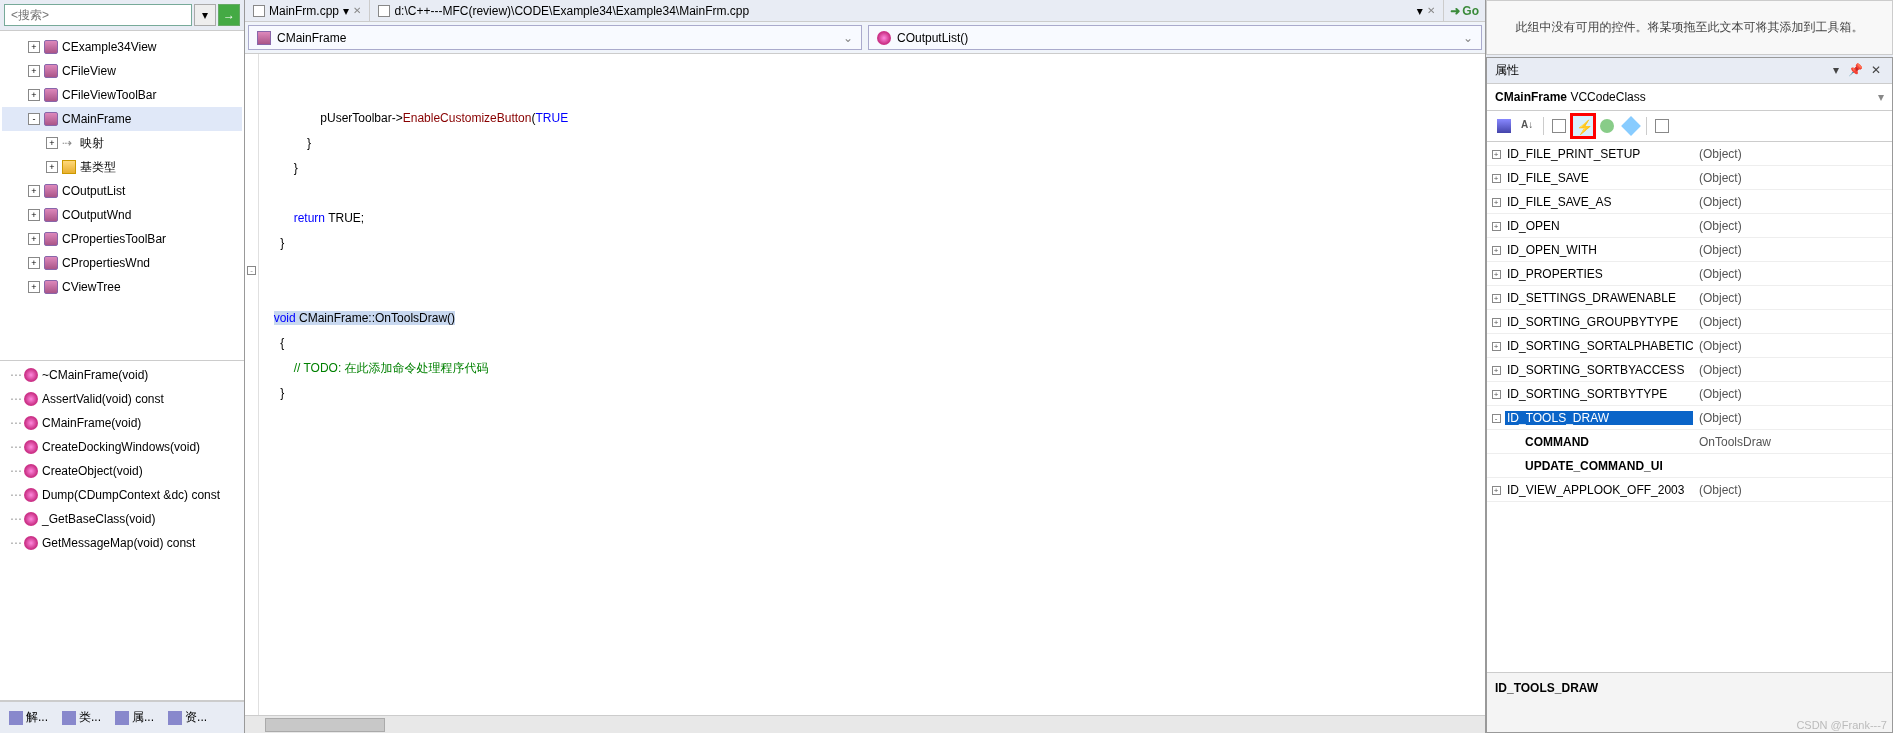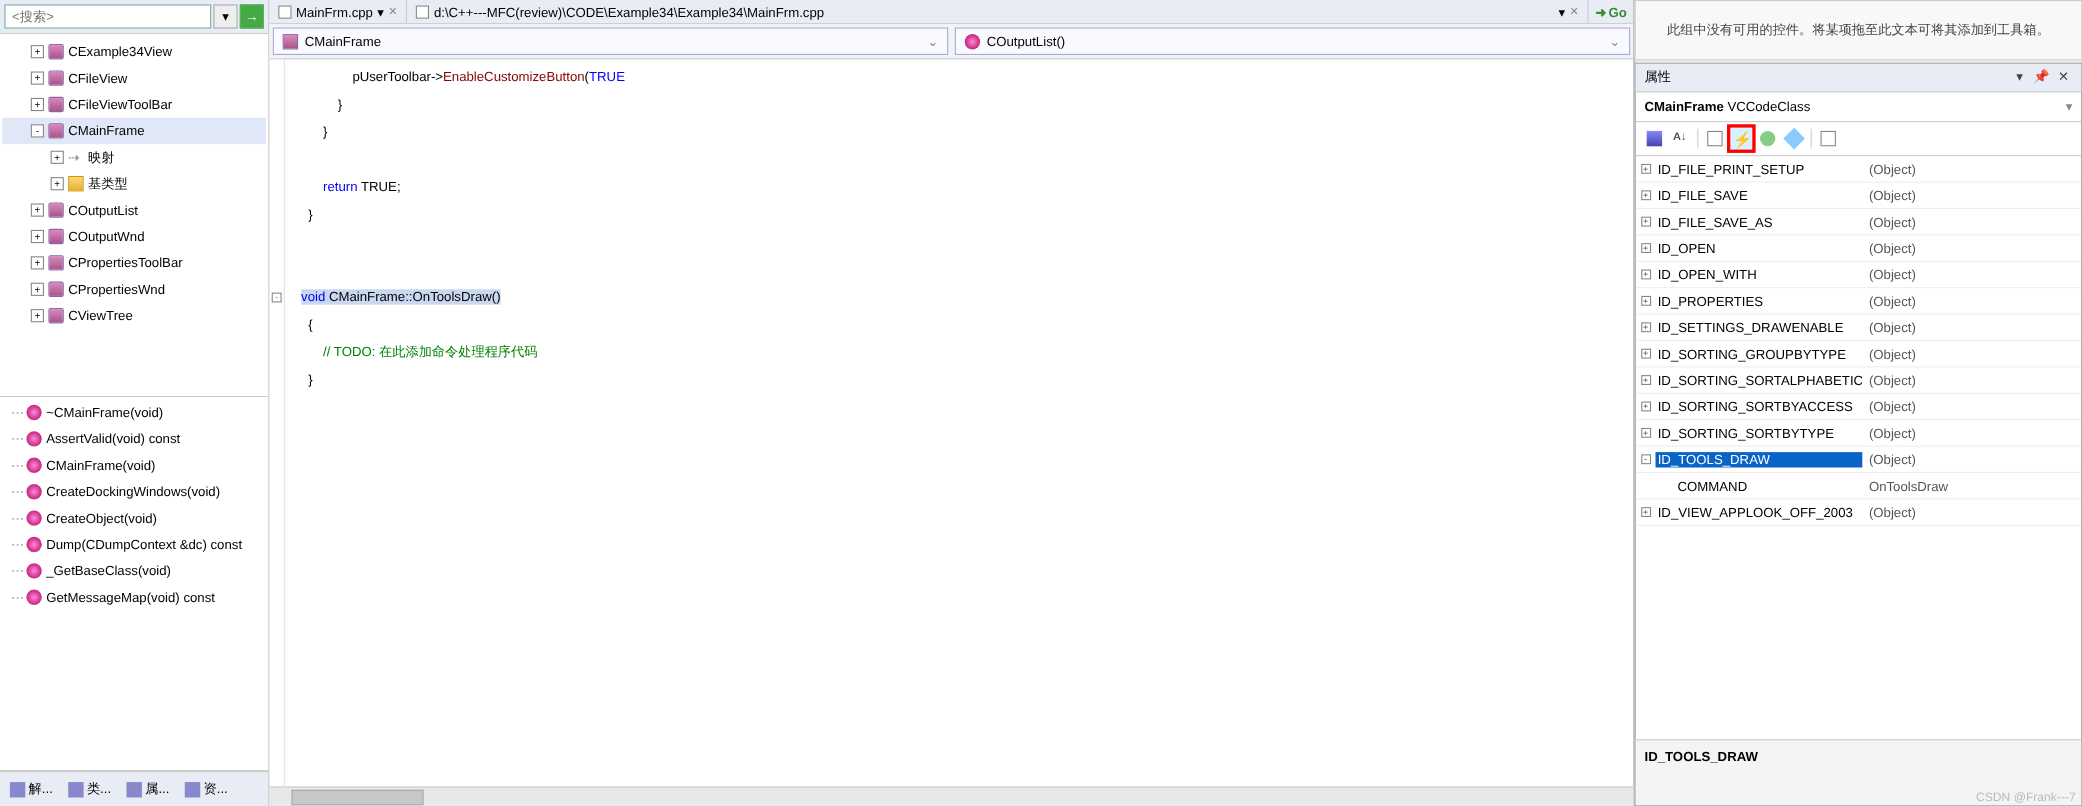--- a/index.html
+++ b/index.html
@@ -42,21 +42,21 @@
 .scope-icon { width:14px; height:14px; margin-right:6px; display:inline-block; }
 .scope-icon.cls { background:linear-gradient(#d8b,#a58); border:1px solid #86a; }
 .scope-icon.fn { background:radial-gradient(#f8d,#c38 60%); border-radius:50%; }
 
 .code-area { flex:1; display:flex; overflow:hidden; position:relative; }
 .gutter { width:94px; background:#fff; border-right:1px solid #ccc; text-align:right; padding:4px 6px 0 0; font-family:Consolas,monospace; font-size:19px; color:#2b91af; }
 .gutter div { height:25px; line-height:25px; }
 .fold-col { width:14px; background:#fff; border-right:1px solid #e0e0e0; padding-top:4px; }
 .fold-col div { height:25px; display:flex; align-items:center; justify-content:center; font-size:9px; color:#888; }
 .fold-box { width:9px; height:9px; border:1px solid #888; background:#fff; font-size:8px; line-height:7px; text-align:center; }
-.code { flex:1; padding:4px 8px 0 8px; font-family:Consolas,monospace; font-size:19px; overflow:auto; white-space:pre; }
+.code { flex:1; padding:4px 8px 0 8px; font-family:Consolas,monospace; font-size:19px; overflow:auto; white-space:pre;margin-top:48px; }
 .code .ln { height:25px; line-height:25px; }
 .kw { color:#0000ff; }
 .mem { color:#880000; }
 .cmt { color:#008000; }
 .hl { background:#c8d8f0; }
 .hscroll { height:18px; background:#e8e8e8; border-top:1px solid #ccc; position:relative; }
 .hscroll .thumb { position:absolute; left:20px; top:2px; width:120px; height:14px; background:#c8c8c8; border:1px solid #aaa; }
 
 
 .right-col { width:408px; display:flex; flex-direction:column; background:#e8ecf4; border-left:1px solid #999; }
@@ -79,21 +79,21 @@
 .rti.ov { background:#8cf; transform:rotate(45deg); }
 .sep { width:1px; background:#ccc; margin:2px 2px; }
 
 .prop-list { flex:1; overflow:auto; }
 .prop-row { display:flex; height:24px; align-items:center; border-bottom:1px solid #eee; cursor:pointer; }
 .prop-row.sel .pname { background:#0a64c8; color:#fff; }
 .pexp { width:18px; text-align:center; font-size:10px; color:#555; }
 .pexp .eb { width:9px; height:9px; border:1px solid #888; display:inline-flex; align-items:center; justify-content:center; background:#fff; font-size:8px; }
 .pname { width:188px; padding-left:2px; overflow:hidden; text-overflow:clip; white-space:nowrap; }
 .pval { flex:1; padding-left:6px; color:#555; }
-.prop-row.child .pname { padding-left:20px; }
+.prop-row.child .pname { padding-left:20px;font-weight:bold; }
 
 .r-footer { border-top:1px solid #ccc; padding:8px; font-weight:bold; background:#f4f4f4; min-height:60px; }
 .watermark { position:absolute; right:6px; bottom:2px; color:#bbb; font-size:11px; }
 </style>
 </head>
 <body>
 
 <div class="left-col">
   <div class="search-bar">
     <input class="search-input" placeholder="&lt;搜索&gt;" style="">
@@ -374,20 +374,25 @@
         <div class="prop-row sel">
           <span class="pexp"><span class="eb">-</span></span>
           <span class="pname">ID_TOOLS_DRAW</span>
           <span class="pval">(Object)</span>
         </div>
         <div class="prop-row child">
           <span class="pexp"></span>
           <span class="pname">COMMAND</span>
           <span class="pval">OnToolsDraw</span>
         </div>
+        <div class="prop-row child">
+          <span class="pexp"></span>
+          <span class="pname">UPDATE_COMMAND_UI</span>
+          <span class="pval"></span>
+        </div>
         <div class="prop-row">
           <span class="pexp"><span class="eb">+</span></span>
           <span class="pname">ID_VIEW_APPLOOK_OFF_2003</span>
           <span class="pval">(Object)</span>
         </div>
       </div>
     <div class="r-footer">ID_TOOLS_DRAW</div>
   </div>
 </div>
 

